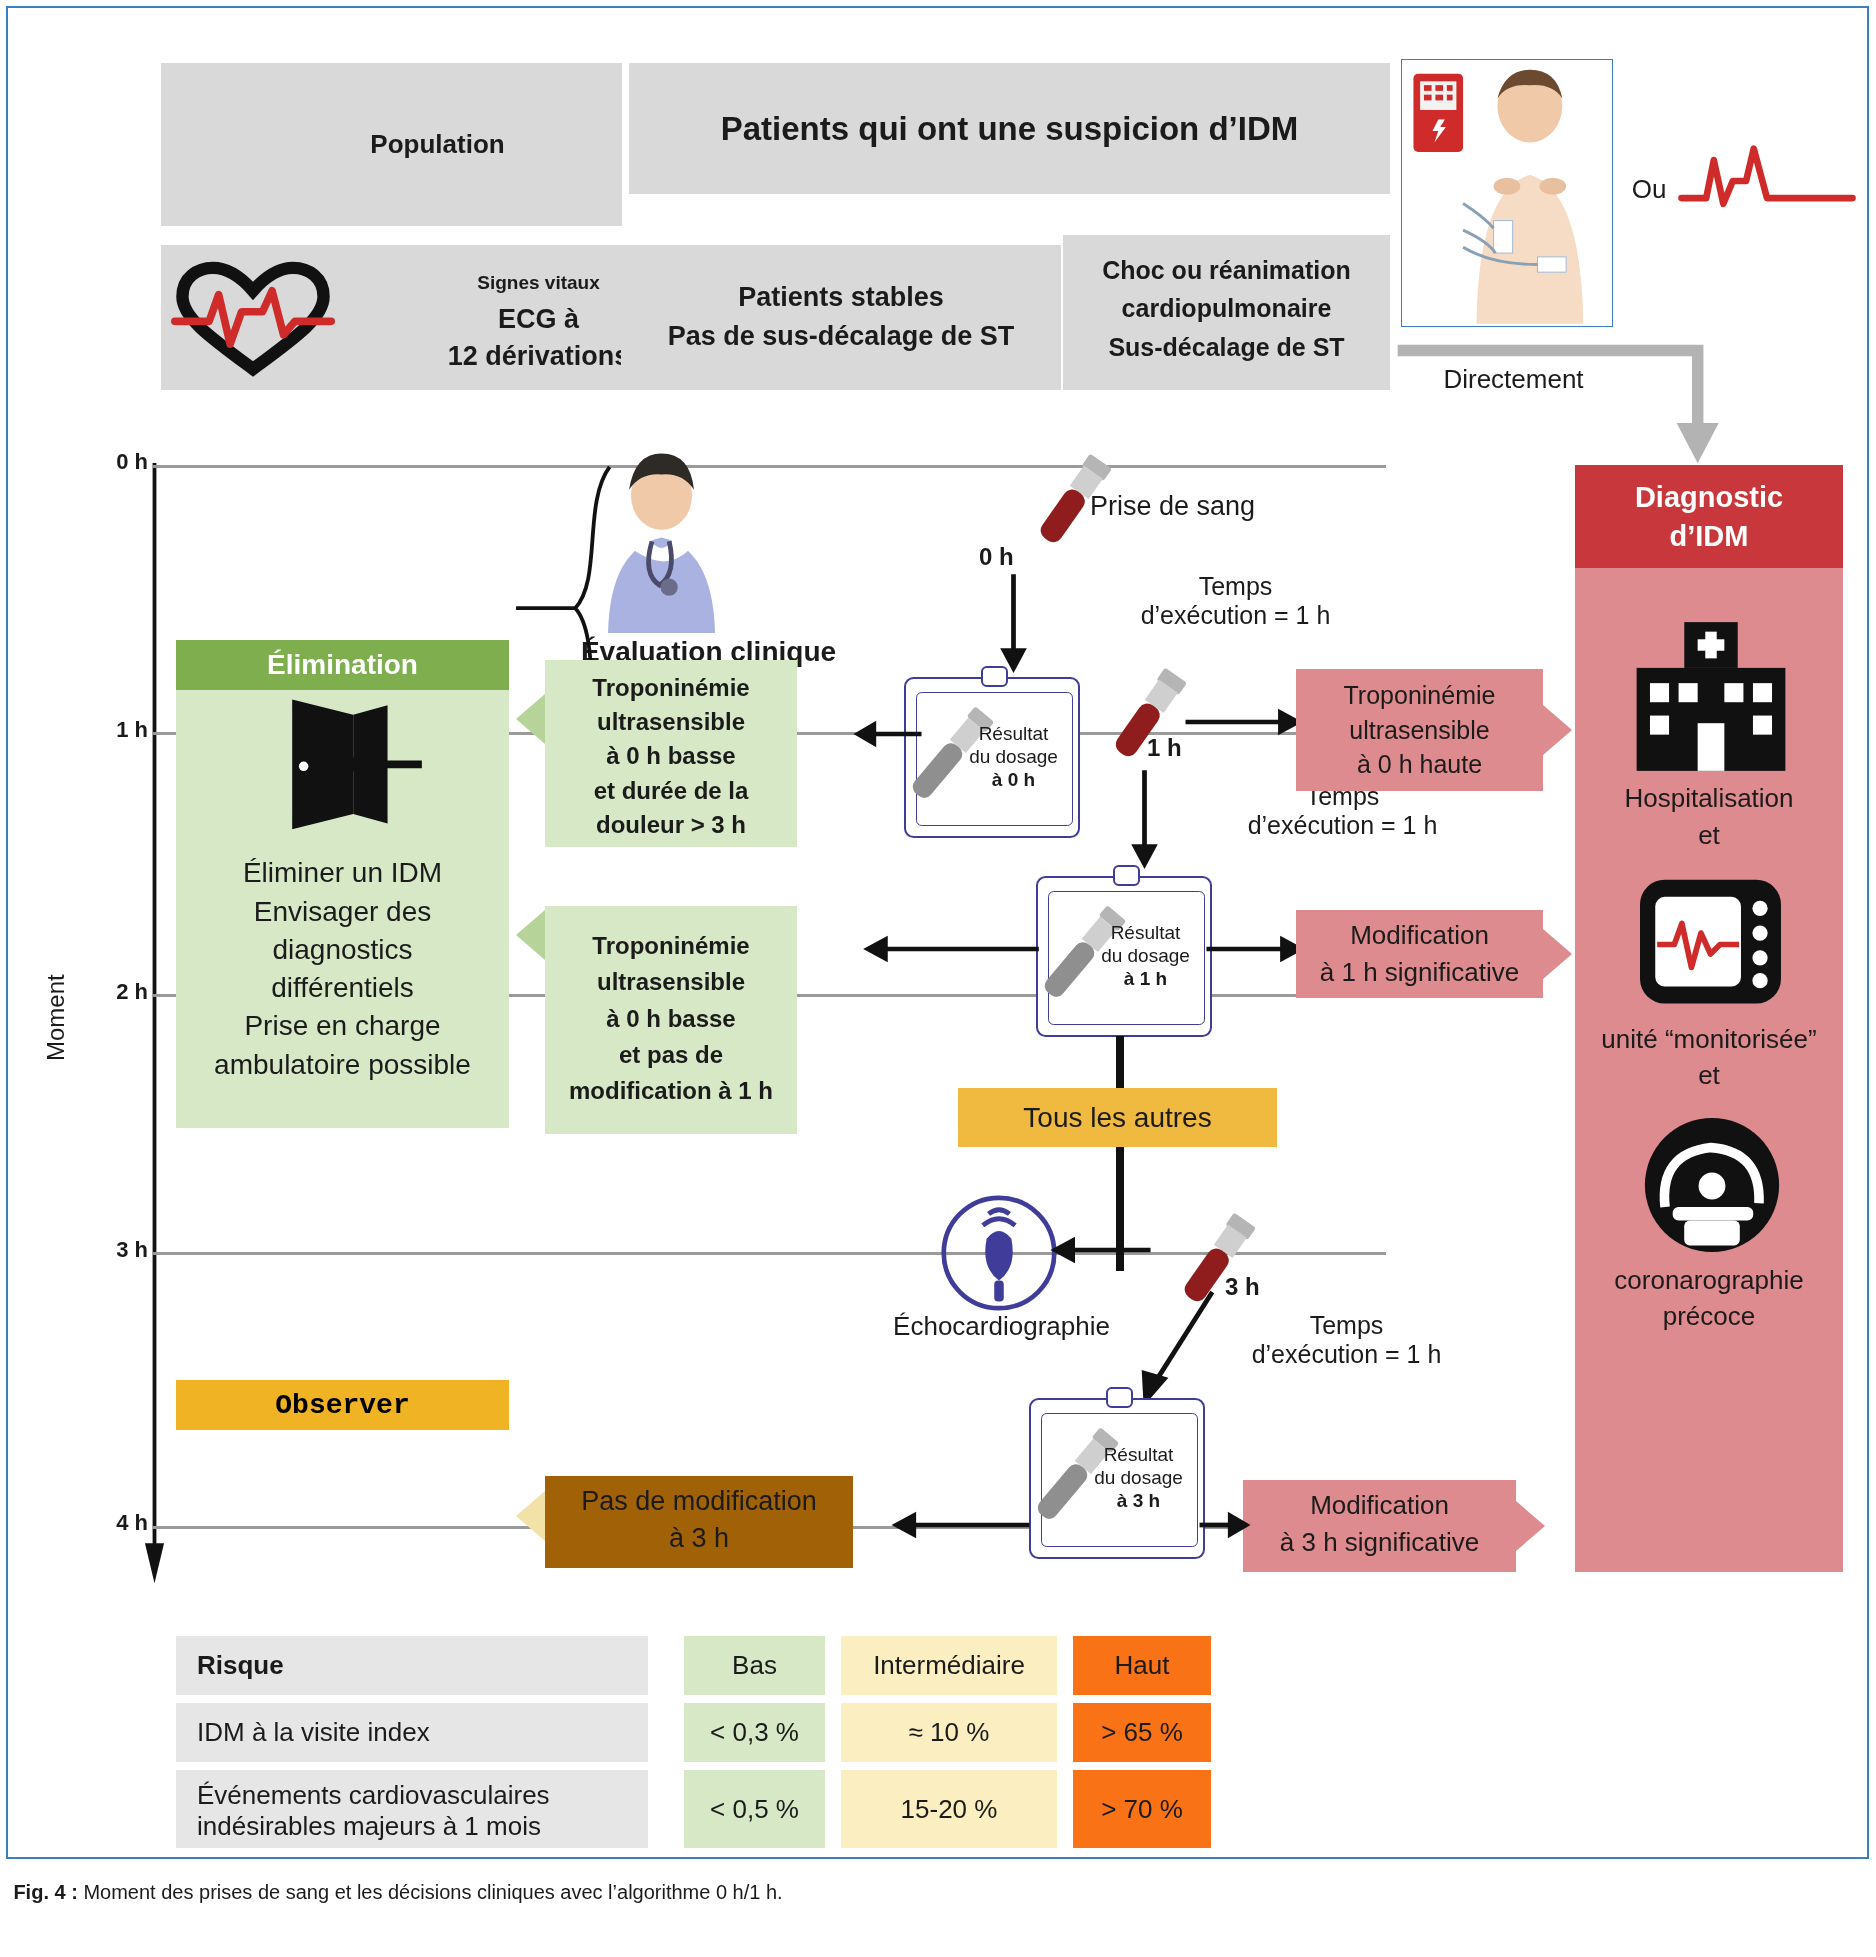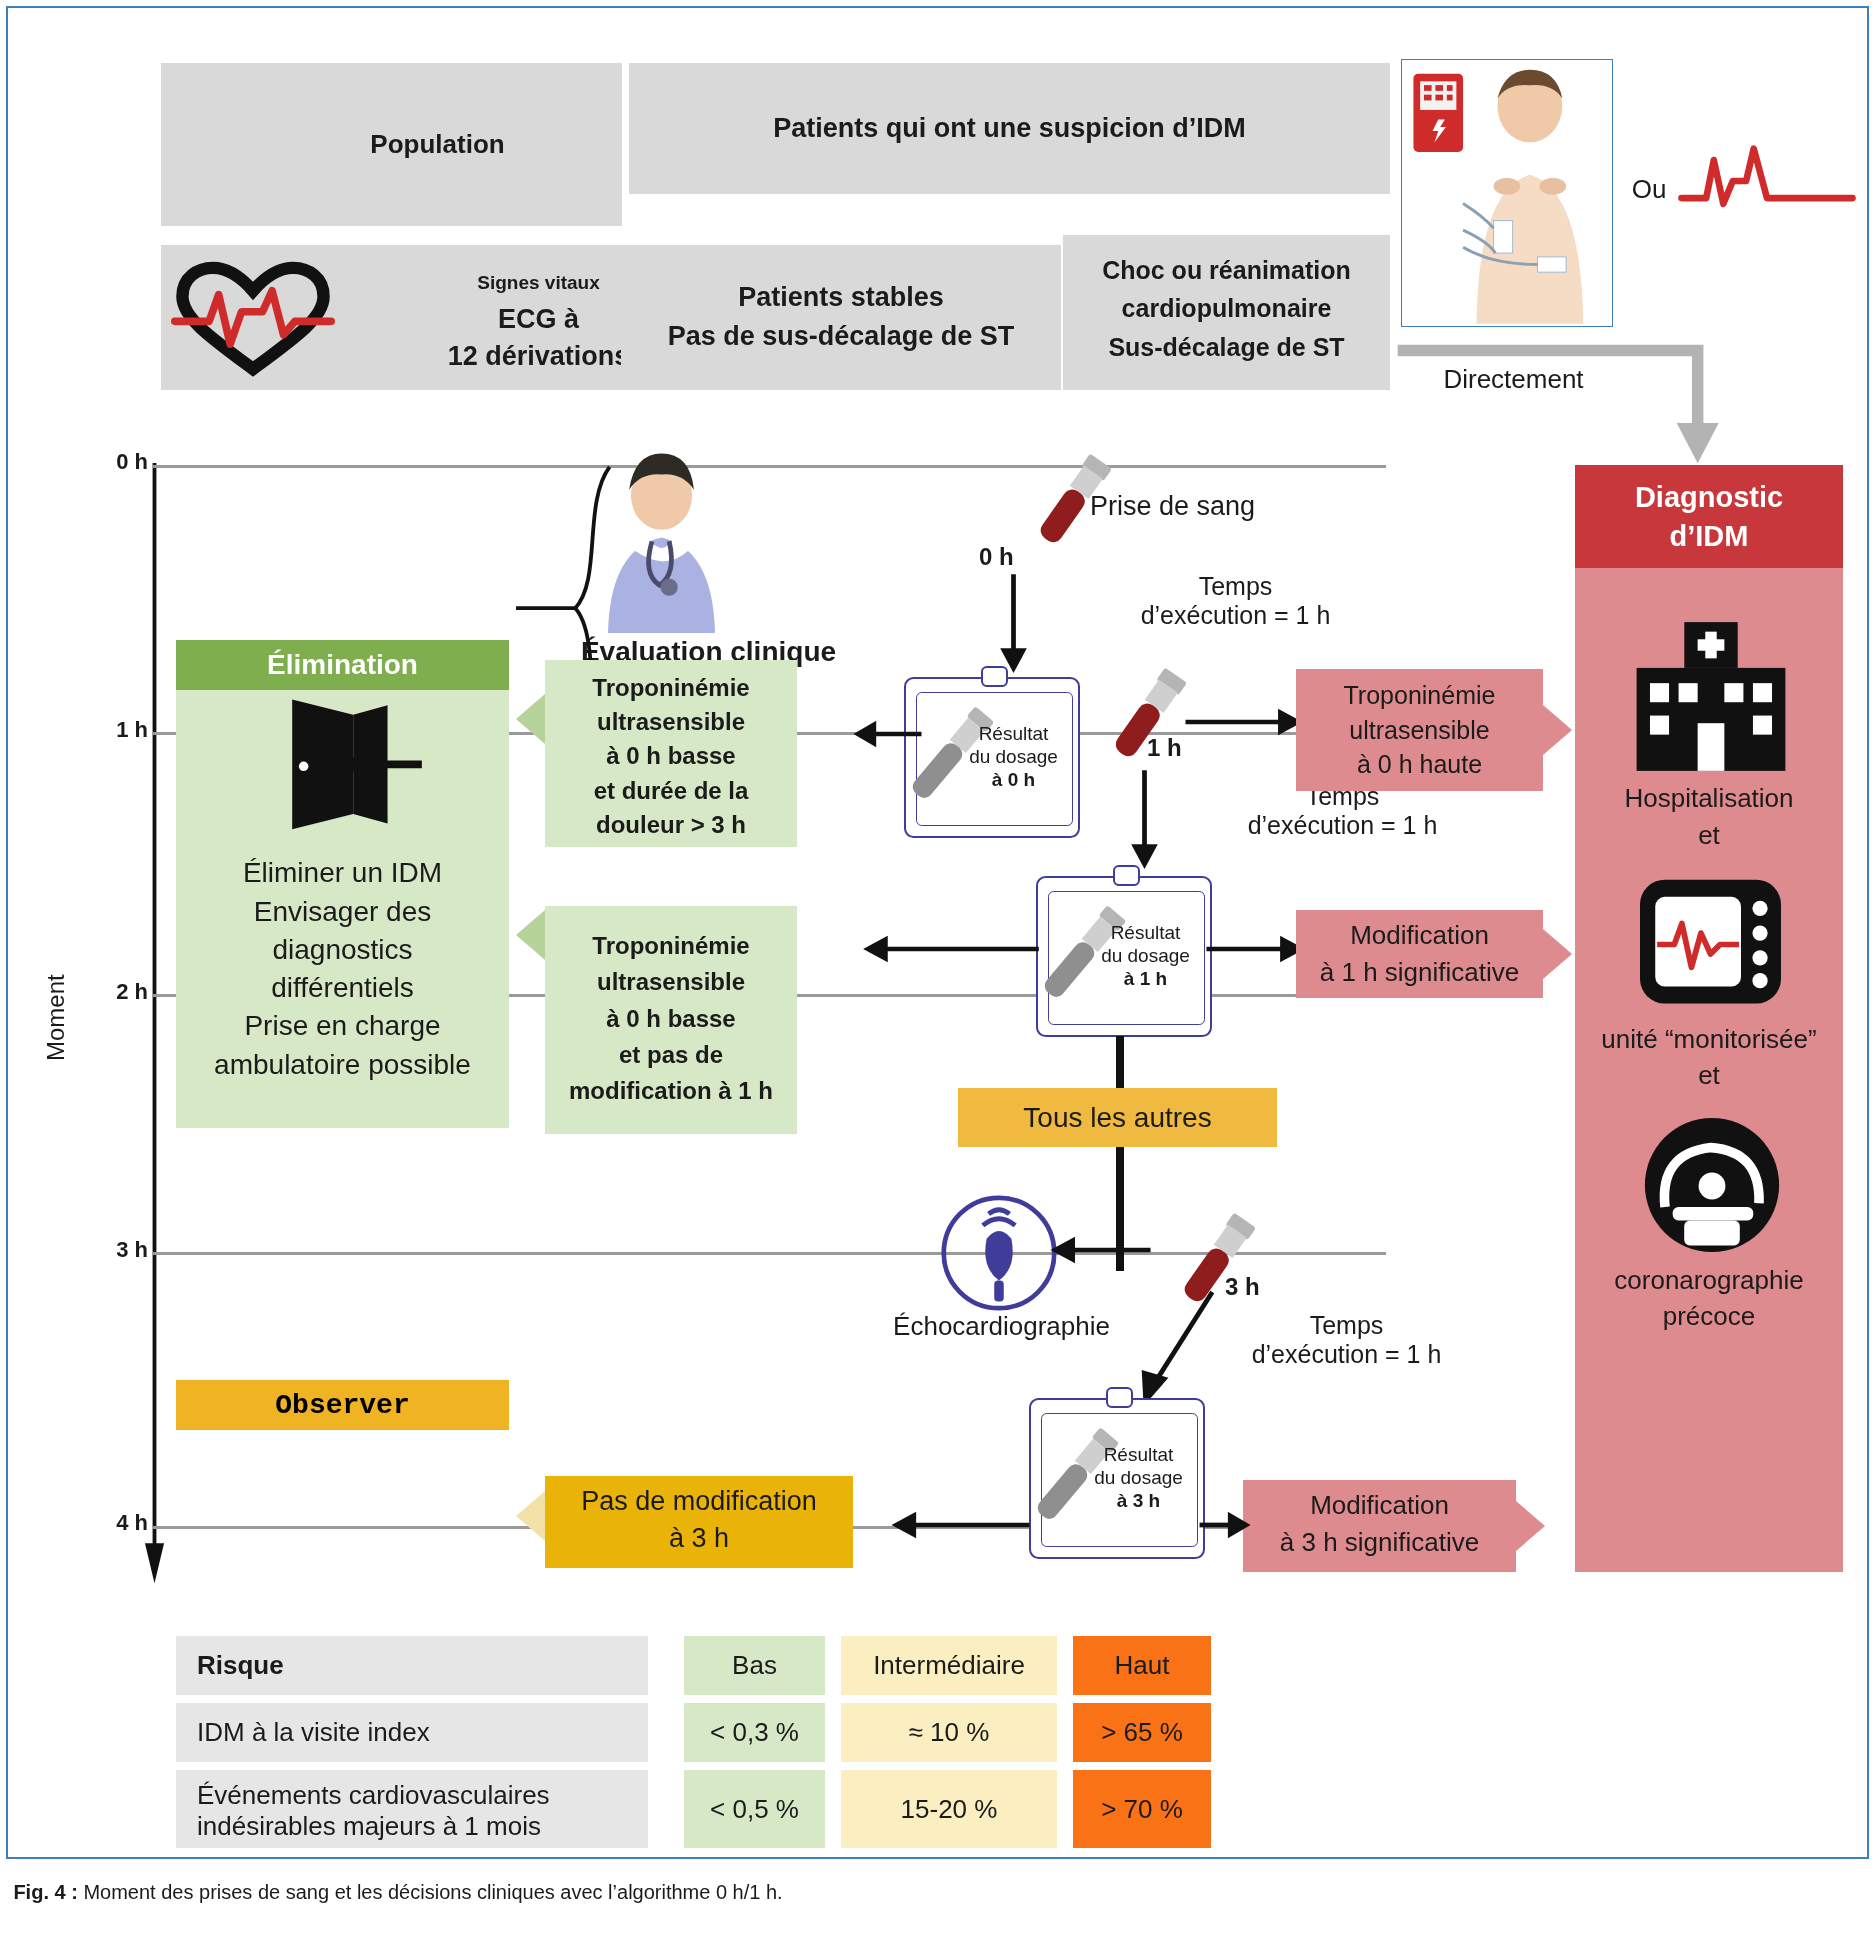--- a/index.html
+++ b/index.html
@@ -10,21 +10,21 @@
   .abs{position:absolute;box-sizing:border-box;}
   .ctr{display:flex;align-items:center;justify-content:center;text-align:center;}
   .bold{font-weight:bold;}
 
   .greybox{background:#d9d9d9;}
   .greenhead{background:#7fae4e;color:#fff;font-weight:bold;}
   .greenbody{background:#d7e8c6;}
   .greenbox{background:#d7e8c6;font-weight:bold;}
   .yellowhead{background:#f0b323;color:#000;font-weight:bold;font-family:Liberation Mono, monospace;}
   .yellowbody{background:#fbeec1;}
-  .yellowbox{background:#eab308;padding-left:48px;}
+  .yellowbox{background:#a16207;padding-left:48px;}
   .orangebox{background:#f0b93f;}
   .redbox{background:#dd8b8e;}
   .redhead{background:#c8373b;color:#fff;font-weight:bold;}
   .redcol{background:#dd8b8e;}
 
   .tri-r{width:0;height:0;border-top:25px solid transparent;border-bottom:25px solid transparent;}
   .tri-l{width:0;height:0;border-top:25px solid transparent;border-bottom:25px solid transparent;}
 
   .axis-line{background:#9a9a9a;}
   .tick-label{font-weight:bold;font-size:22px;}
@@ -63,21 +63,21 @@
       <path d="M20 170 q2 -62 38 -68 q36 6 38 68z" fill="#f2c53d"></path>
 
       <ellipse cx="166" cy="80" rx="24" ry="27" fill="#e8b48c"></ellipse>
       <path d="M142 74 q8 -28 24 -28 q18 0 24 28 q-24 -12 -48 0z" fill="#3b2a22"></path>
       <path d="M126 170 q2 -58 40 -64 q38 6 40 64z" fill="#9ecfe8"></path>
       <path d="M156 118 l10 10 l10 -10 l-4 -8 l-12 0z" fill="#1f4f7a"></path>
     </svg>
   </div>
   <div class="abs greybox ctr bold" style="left:161px;top:63px;width:461px;height:163px;font-size:26px;padding-left:92px;">Population</div>
 
-  <div class="abs greybox ctr bold" style="left:629px;top:63px;width:761px;height:131px;font-size:27px;">Patients qui ont une suspicion d’IDM</div>
+  <div class="abs greybox ctr bold" style="left:629px;top:63px;width:761px;height:131px;font-size:33px;">Patients qui ont une suspicion d’IDM</div>
 
   <div class="abs" style="left:1401px;top:59px;width:212px;height:268px;border:1.9px solid #3c7fbf;background:#fff;">
     <svg width="208" height="264" viewBox="0 0 218 276">
       <rect x="0" y="0" width="218" height="276" fill="#fff"></rect>
 
       <rect x="12" y="14" width="52" height="82" rx="5" fill="#cf2b2b"></rect>
       <rect x="19" y="22" width="38" height="30" fill="#f2f2f2"></rect>
       <rect x="23" y="26" width="8" height="6" fill="#cf2b2b"></rect>
       <rect x="35" y="26" width="8" height="6" fill="#cf2b2b"></rect>
       <rect x="47" y="26" width="6" height="6" fill="#cf2b2b"></rect>

